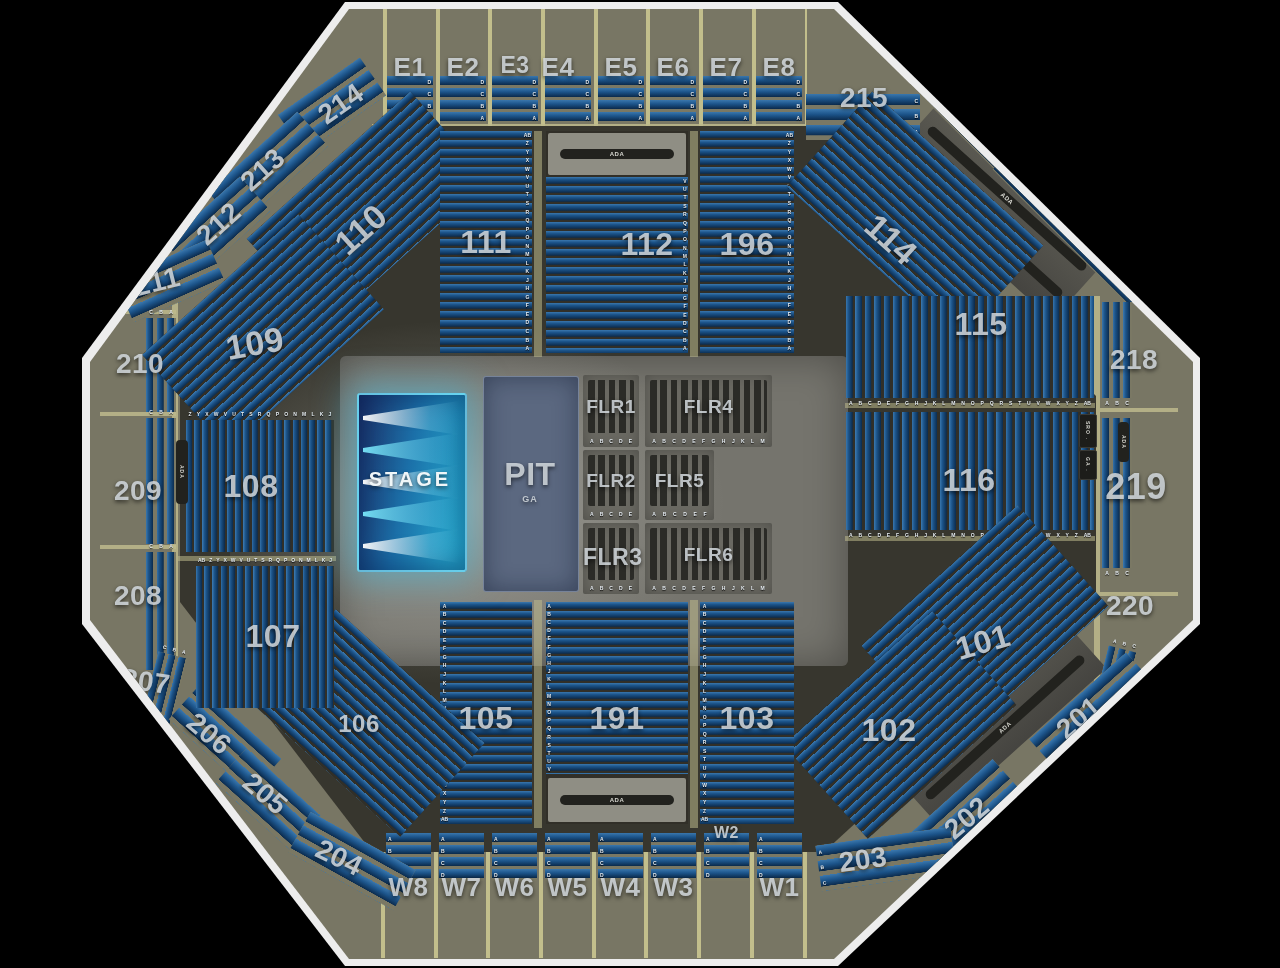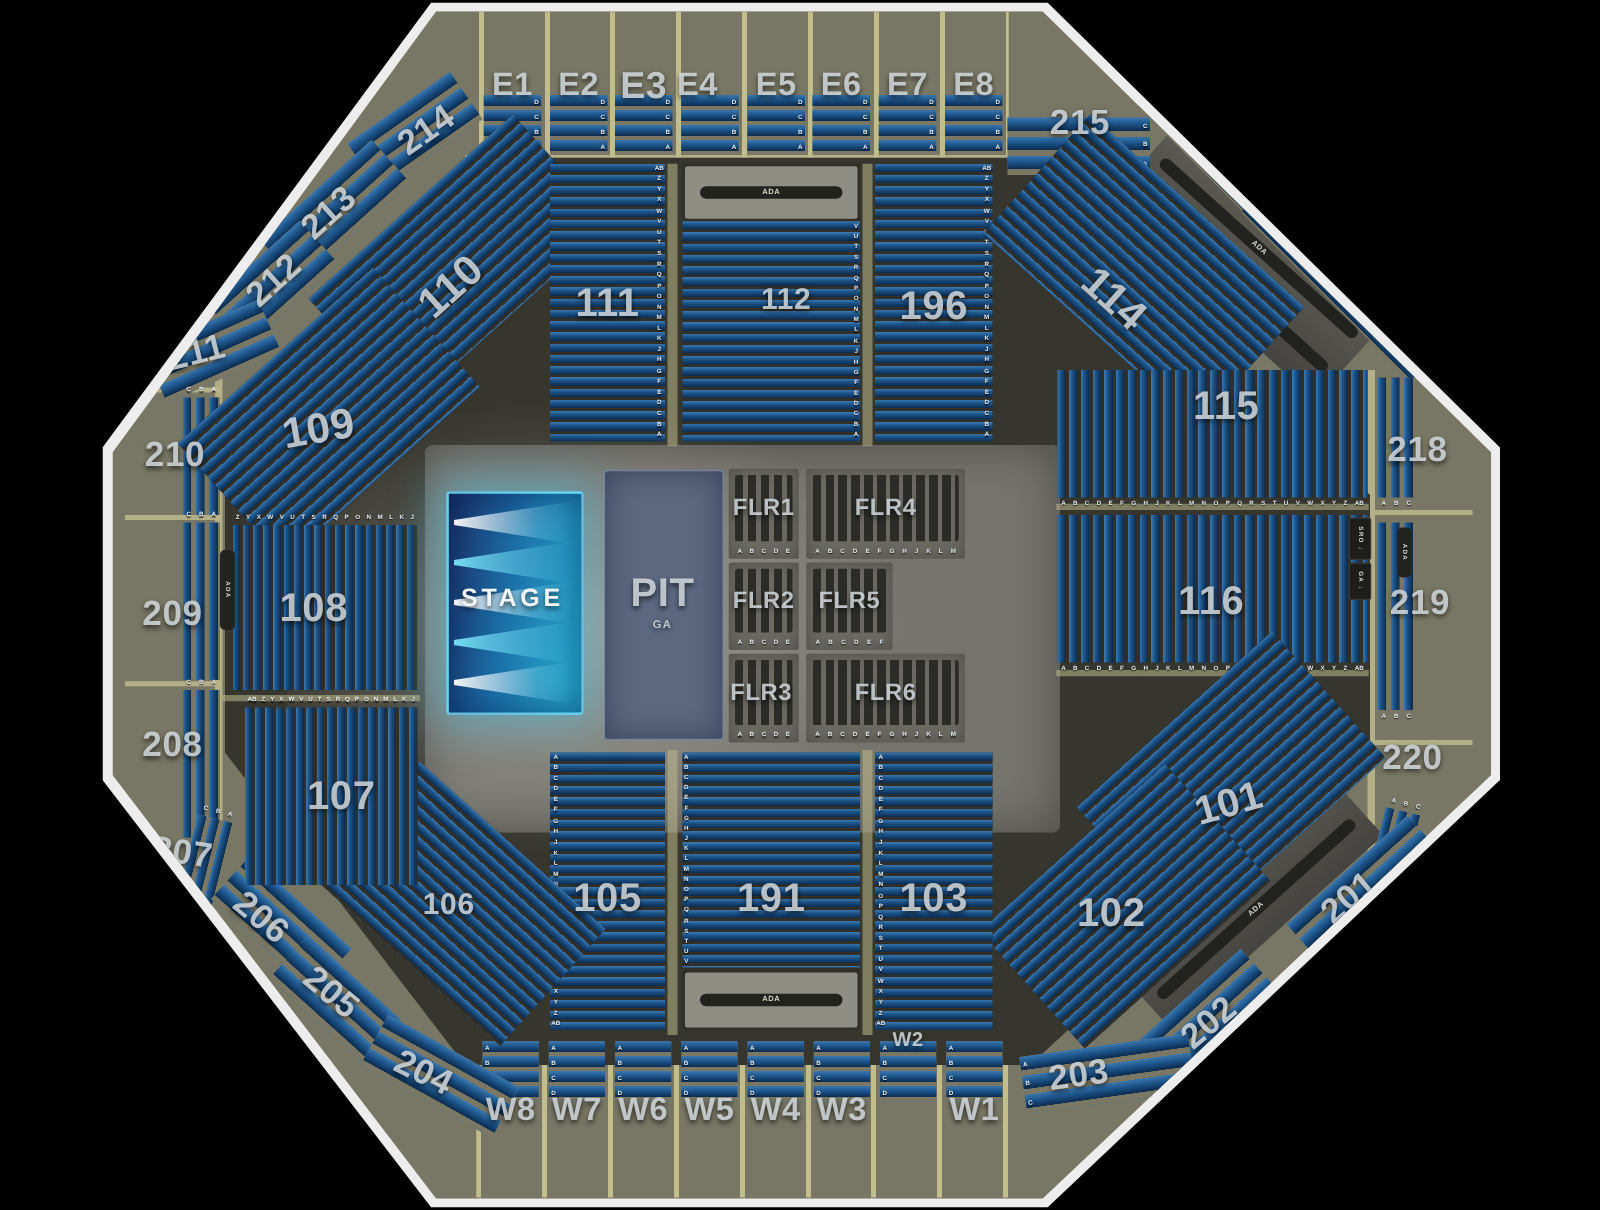--- a/index.html
+++ b/index.html
@@ -730,21 +730,21 @@
       </div>
     <div class="marker" style="left:1079px;top:414px;width:16px;height:32px">
         <span>SRO ↓</span>
       </div>
     <div class="marker" style="left:1079px;top:450px;width:16px;height:28px">
         <span>GA ↓</span>
       </div>
 
     <div class="lbl" style="left:387px;top:52px;width:46px;font-size:26px">E1</div>
     <div class="lbl" style="left:440px;top:52px;width:46px;font-size:26px">E2</div>
-    <div class="lbl" style="left:492px;top:52px;width:46px;font-size:30px">E3</div>
+    <div class="lbl" style="left:492px;top:52px;width:46px;font-size:23px">E3</div>
     <div class="lbl" style="left:535px;top:52px;width:46px;font-size:26px">E4</div>
     <div class="lbl" style="left:598px;top:52px;width:46px;font-size:26px">E5</div>
     <div class="lbl" style="left:650px;top:52px;width:46px;font-size:26px">E6</div>
     <div class="lbl" style="left:703px;top:52px;width:46px;font-size:26px">E7</div>
     <div class="lbl" style="left:756px;top:52px;width:46px;font-size:26px">E8</div>
     <div class="lbl" style="left:386px;top:872px;width:45px;font-size:26px">W8</div>
     <div class="lbl" style="left:439px;top:872px;width:45px;font-size:26px">W7</div>
     <div class="lbl" style="left:492px;top:872px;width:45px;font-size:26px">W6</div>
     <div class="lbl" style="left:545px;top:872px;width:45px;font-size:26px">W5</div>
     <div class="lbl" style="left:598px;top:872px;width:45px;font-size:26px">W4</div>
@@ -760,46 +760,46 @@
     <div class="lbl" style="left:106px;top:475px;width:64px;font-size:28px">209</div>
     <div class="lbl" style="left:106px;top:580px;width:64px;font-size:28px">208</div>
     <div class="lbl" style="left:114px;top:666px;width:64px;font-size:28px;transform:rotate(8deg)">207</div>
     <div class="lbl" style="left:164px;top:718px;width:90px;font-size:28px;transform:rotate(40deg)">206</div>
     <div class="lbl" style="left:220px;top:778px;width:90px;font-size:28px;transform:rotate(40deg)">205</div>
     <div class="lbl" style="left:294px;top:842px;width:90px;font-size:28px;transform:rotate(26deg)">204</div>
     <div class="lbl" style="left:814px;top:82px;width:100px;font-size:28px">215</div>
     <div class="lbl" style="left:902px;top:98px;width:160px;font-size:20px;letter-spacing:1.5px;transform:rotate(45deg)">PARTYBOX</div>
     <div class="lbl" style="left:996px;top:192px;width:172px;font-size:20px;letter-spacing:1.5px;transform:rotate(45deg)">GROUPBOX</div>
     <div class="lbl" style="left:1102px;top:344px;width:64px;font-size:28px">218</div>
-    <div class="lbl" style="left:1104px;top:466px;width:64px;font-size:28px">219</div>
+    <div class="lbl" style="left:1104px;top:466px;width:64px;font-size:36px">219</div>
     <div class="lbl" style="left:1098px;top:590px;width:64px;font-size:28px">220</div>
     <div class="lbl" style="left:1036px;top:702px;width:86px;font-size:28px;transform:rotate(-40deg)">201</div>
     <div class="lbl" style="left:924px;top:802px;width:86px;font-size:28px;transform:rotate(-40deg)">202</div>
     <div class="lbl" style="left:818px;top:844px;width:90px;font-size:28px;transform:rotate(-8deg)">203</div>
 
     <div class="lbl" style="left:316px;top:210px;width:90px;font-size:34px;transform:rotate(-42deg)">110</div>
     <div class="lbl" style="left:210px;top:324px;width:90px;font-size:34px;transform:rotate(-10deg)">109</div>
     <div class="lbl" style="left:442px;top:224px;width:88px;font-size:32px">111</div>
-    <div class="lbl" style="left:570px;top:226px;width:118px;font-size:24px">112</div>
+    <div class="lbl" style="left:588px;top:226px;width:118px;font-size:32px">112</div>
     <div class="lbl" style="left:702px;top:226px;width:90px;font-size:32px">196</div>
     <div class="lbl" style="left:846px;top:220px;width:90px;font-size:34px;transform:rotate(42deg)">114</div>
     <div class="lbl" style="left:936px;top:306px;width:90px;font-size:32px">115</div>
     <div class="lbl" style="left:924px;top:462px;width:90px;font-size:32px">116</div>
     <div class="lbl" style="left:938px;top:624px;width:90px;font-size:32px;transform:rotate(-16deg)">101</div>
     <div class="lbl" style="left:844px;top:712px;width:90px;font-size:32px">102</div>
     <div class="lbl" style="left:702px;top:700px;width:90px;font-size:32px">103</div>
     <div class="lbl" style="left:570px;top:700px;width:94px;font-size:32px">191</div>
     <div class="lbl" style="left:442px;top:700px;width:88px;font-size:32px">105</div>
     <div class="lbl" style="left:314px;top:710px;width:90px;font-size:24px">106</div>
     <div class="lbl" style="left:228px;top:618px;width:90px;font-size:32px">107</div>
     <div class="lbl" style="left:206px;top:468px;width:90px;font-size:32px">108</div>
 
     <div class="lbl" style="left:360px;top:468px;width:100px;font-size:20px;letter-spacing:3px;color:#f0f6f8">STAGE</div>
     <div class="lbl" style="left:497px;top:456px;width:66px;font-size:32px">PIT</div>
     <div class="lbl" style="left:497px;top:494px;width:66px;font-size:9px;letter-spacing:1px">GA</div>
     <div class="lbl" style="left:583px;top:396px;width:56px;font-size:19px">FLR1</div>
     <div class="lbl" style="left:645px;top:396px;width:127px;font-size:19px">FLR4</div>
     <div class="lbl" style="left:583px;top:470px;width:56px;font-size:19px">FLR2</div>
     <div class="lbl" style="left:645px;top:470px;width:69px;font-size:19px">FLR5</div>
-    <div class="lbl" style="left:583px;top:544px;width:52px;font-size:19px">FLR3</div>
+    <div class="lbl" style="left:583px;top:544px;width:52px;font-size:23px">FLR3</div>
     <div class="lbl" style="left:645px;top:544px;width:127px;font-size:19px">FLR6</div>
   </div>
 </div>
 
 </body></html>

